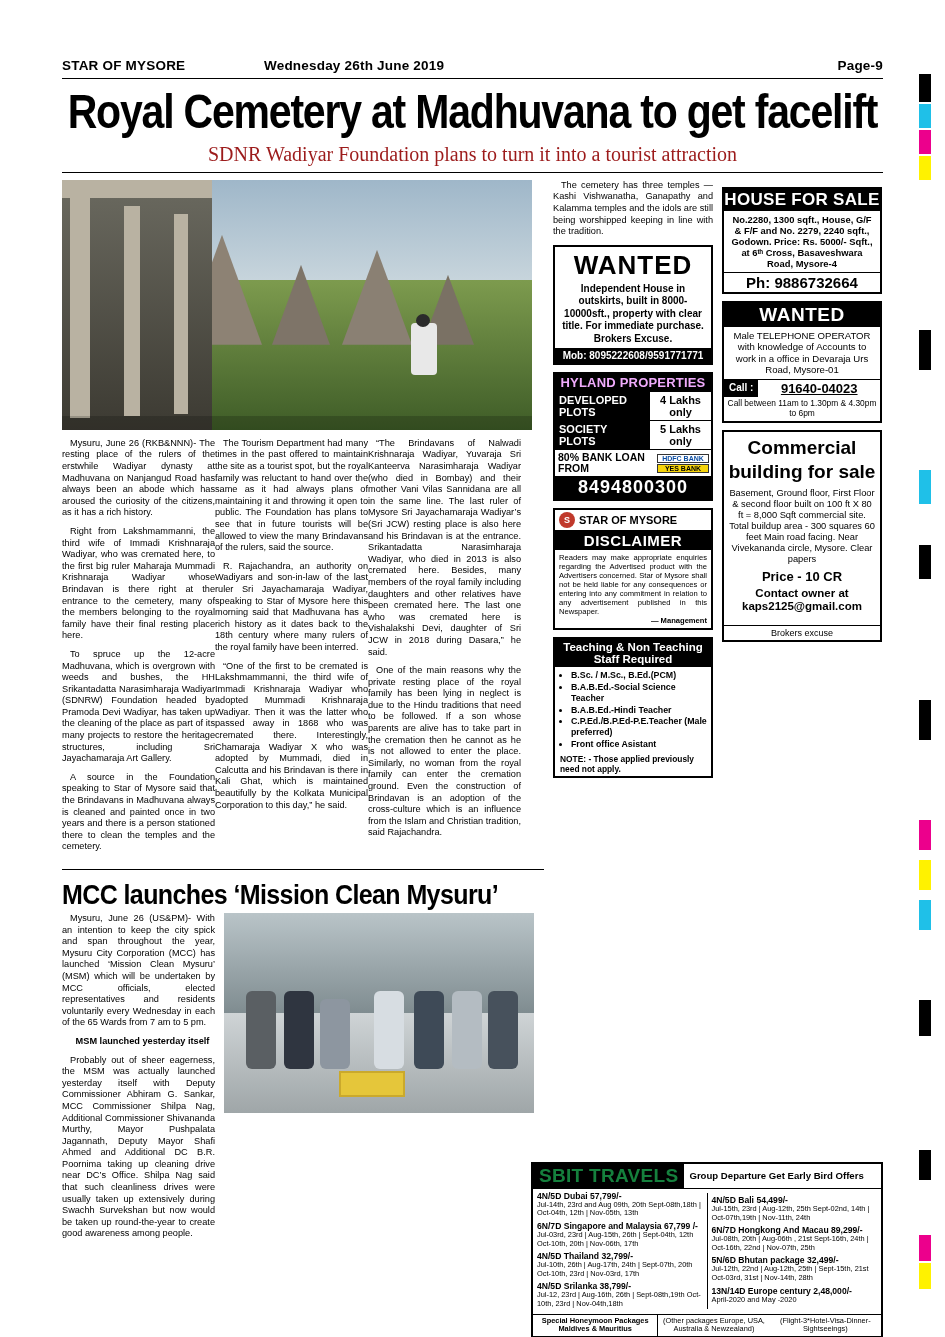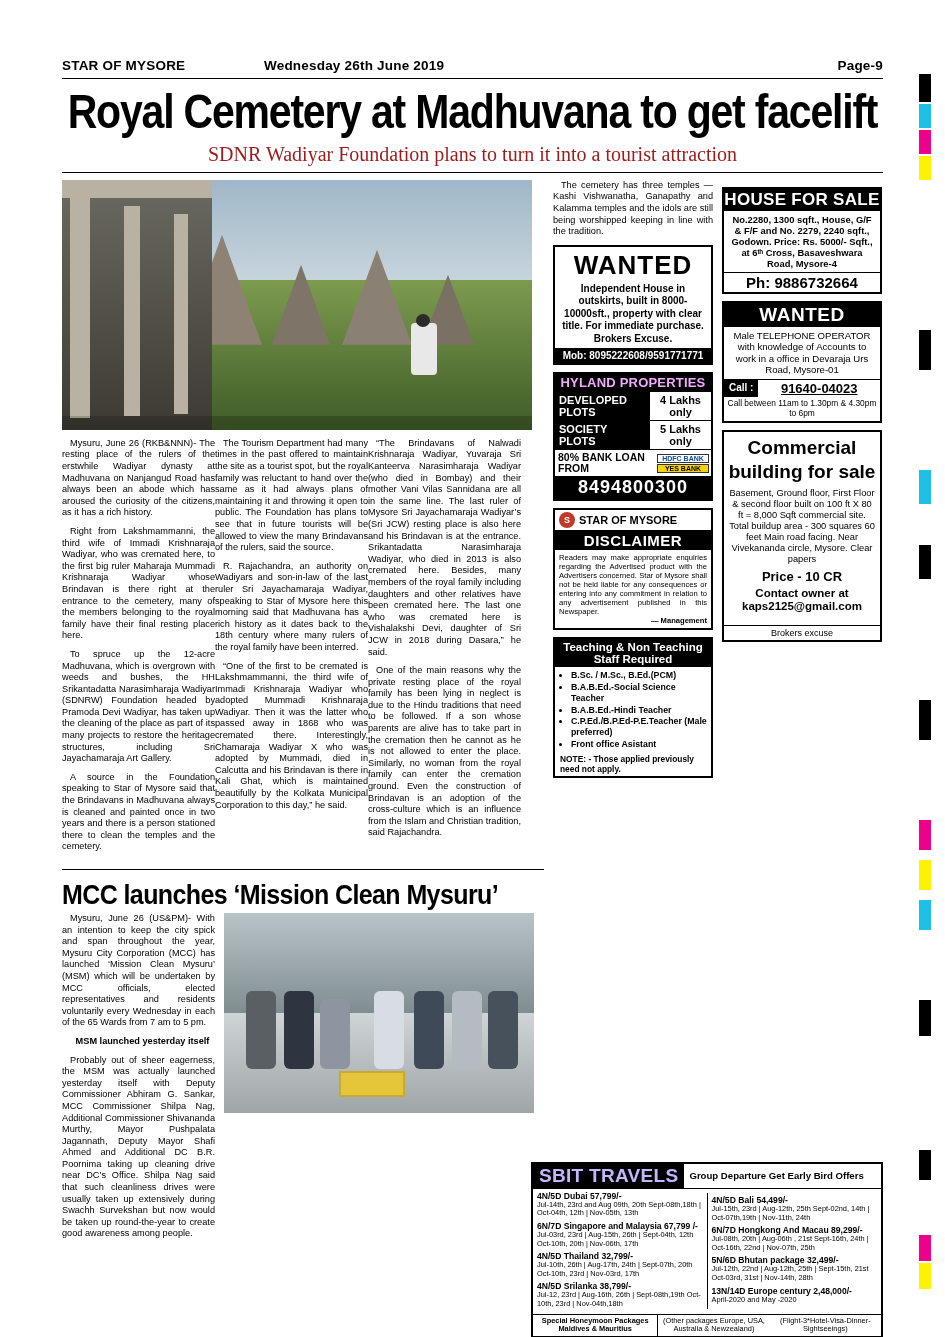--- a/index.html
+++ b/index.html
@@ -161,21 +161,21 @@
   .teach-title{background:#000;color:#fff;font-weight:bold;font-size:11.5px;text-align:center;padding:2px 0;}
   .teach ul{margin:3px 0 2px 0;padding-left:16px;}
   .teach li{font-size:8.8px;line-height:11.4px;font-weight:bold;}
   .teach-note{font-size:8.4px;font-weight:bold;padding:2px 5px;line-height:10px;}
   .apply-box{border:1.5px solid #000;margin:3px 6px 5px;padding:2px 3px;text-align:center;}
   .apply-box .a{font-size:8px;}
   .apply-box .b{font-size:7.6px;line-height:9.4px;}
 
   .sbit{border:2px solid #000;}
   .sbit-head{display:flex;align-items:stretch;border-bottom:1.5px solid #000;}
-  .sbit-head .n{background:#000;color:#c4b5fd;font-weight:bold;font-size:19px;padding:1px 6px;letter-spacing:.3px;}
+  .sbit-head .n{background:#000;color:#15803d;font-weight:bold;font-size:19px;padding:1px 6px;letter-spacing:.3px;}
   .sbit-head .g{flex:1;font-size:9.6px;font-weight:bold;display:flex;align-items:center;padding-left:5px;}
   .sbit-cols{display:flex;align-items:center;}
   .sbit-cols .c{flex:1;padding:2px 4px;}
   .sbit-cols .c + .c{border-left:1.2px solid #000;}
   .pk{margin-bottom:3px;}
   .pk .t{font-size:8.6px;font-weight:bold;}
   .pk .d{font-size:7.4px;line-height:8.6px;}
   .sbit-foot{display:flex;border-top:1.2px solid #000;font-size:7.4px;}
   .sbit-foot div{padding:2px 3px;line-height:8.6px;}
   .sbit-foot .f1{width:36%;border-right:1.2px solid #000;text-align:center;font-weight:bold;}

